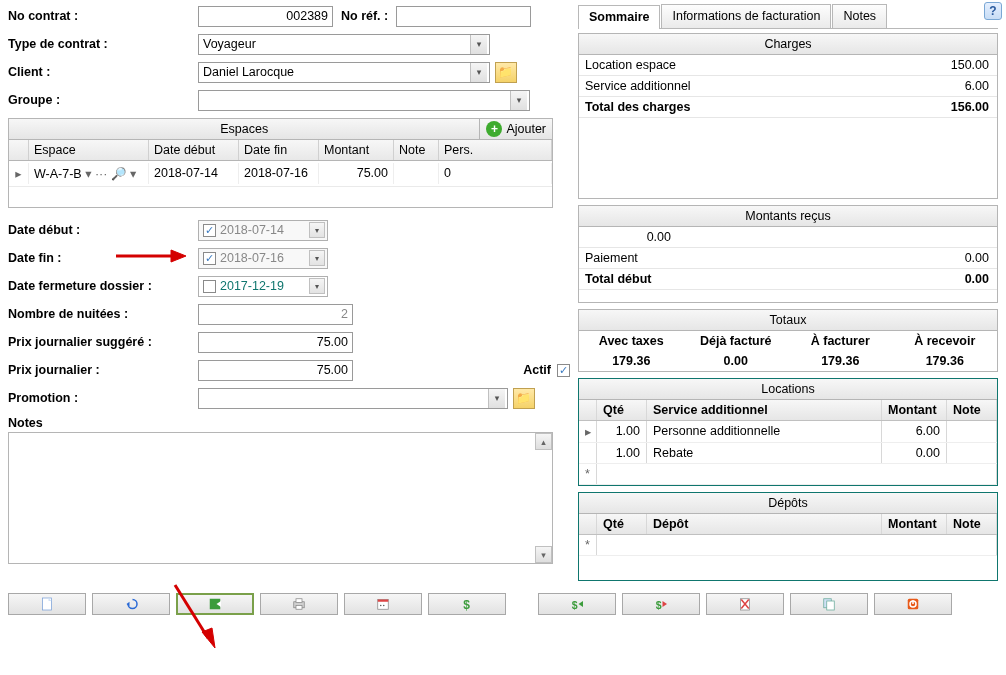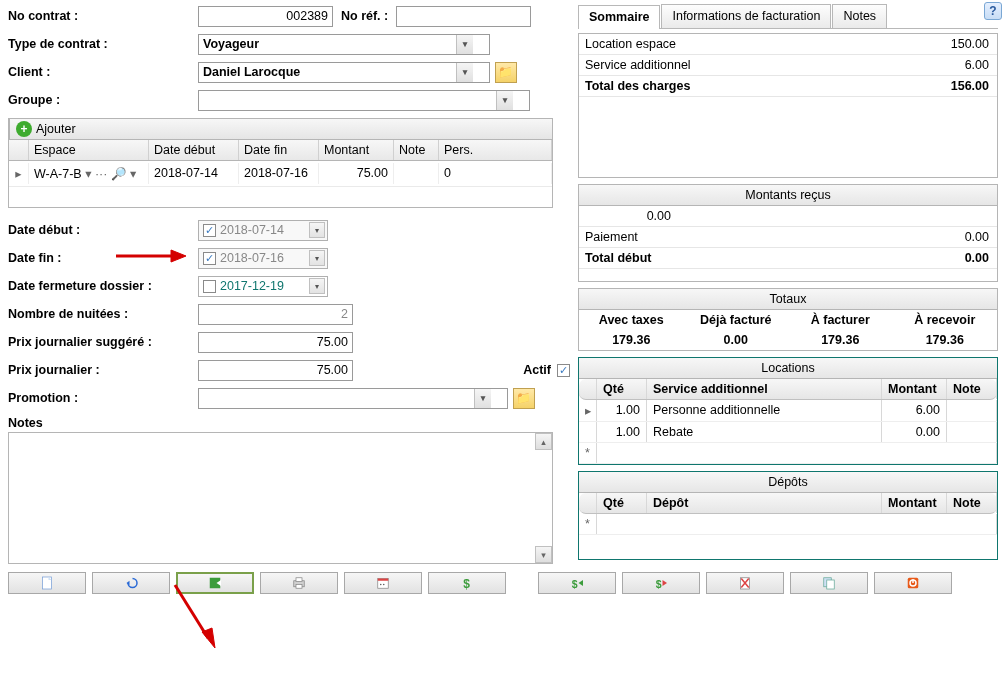--- a/index.html
+++ b/index.html
@@ -44,22 +44,21 @@
     padding: 2px 4px;
     font: inherit;
   }
   .text-input { width: 135px; text-align: right; }
   .dropdown {
     width: 292px;
     text-align: left;
     display: flex;
     align-items: center;
     justify-content: space-between;
-    padding-right: 16px;
-    font-weight: bold;
+    padding-right: 2px;
   }
   .dropdown-arrow {
     width: 17px;
     height: 19px;
     background: linear-gradient(#f5f5f5,#e0e0e0);
     border-left: 1px solid #c0c0c0;
     display: flex;
     align-items: center;
     justify-content: center;
     font-size: 9px;
@@ -238,21 +237,20 @@
   .totals-row div { flex: 1; padding: 3px 4px; }
 
   .service-grid {
     border: 1px solid #0f766e;
     margin-bottom: 6px;
   }
   .service-cols {
     display:flex;
     background: linear-gradient(#f7f7f7,#e6e6e6);
     border-bottom:1px solid #c0c0c0;
-    border-radius:7px;
   }
   .service-cols div, .service-row div {
     padding: 3px 6px;
     border-right:1px solid #d8d8d8;
   }
   .service-row { display:flex; border-bottom:1px solid #eee; }
 
   .toolbar {
     display: flex;
     gap: 6px;
@@ -318,20 +316,21 @@
     <div class="form-row">
       <div class="form-label">Groupe :</div>
       <div class="dropdown" style="width:332px">
         <span></span>
         <span class="dropdown-arrow">▾</span>
       </div>
     </div>
 
     <div class="grid" style="width:545px">
       <div class="grid-header">
+        <div class="grid-header-title">Espaces</div>
         <div class="add-cell">
           <span class="plus-icon">+</span>
           <span>Ajouter</span>
         </div>
       </div>
       <div class="grid-cols">
         <div style="width:20px"></div>
         <div style="width:120px">Espace</div>
         <div style="width:90px">Date début</div>
         <div style="width:80px">Date fin</div>
@@ -419,20 +418,21 @@
   </div>
 
   <div class="right-panel">
     <div class="tabs">
       <div class="tab active">Sommaire</div>
       <div class="tab">Informations de facturation</div>
       <div class="tab">Notes</div>
     </div>
 
     <div class="panel-grid">
+      <div class="panel-header">Charges</div>
       <div class="panel-row">
         <div class="label">Location espace</div>
         <div class="value">150.00</div>
       </div>
       <div class="panel-row">
         <div class="label">Service additionnel</div>
         <div class="value">6.00</div>
       </div>
       <div class="panel-row bold">
         <div class="label">Total des charges</div>

